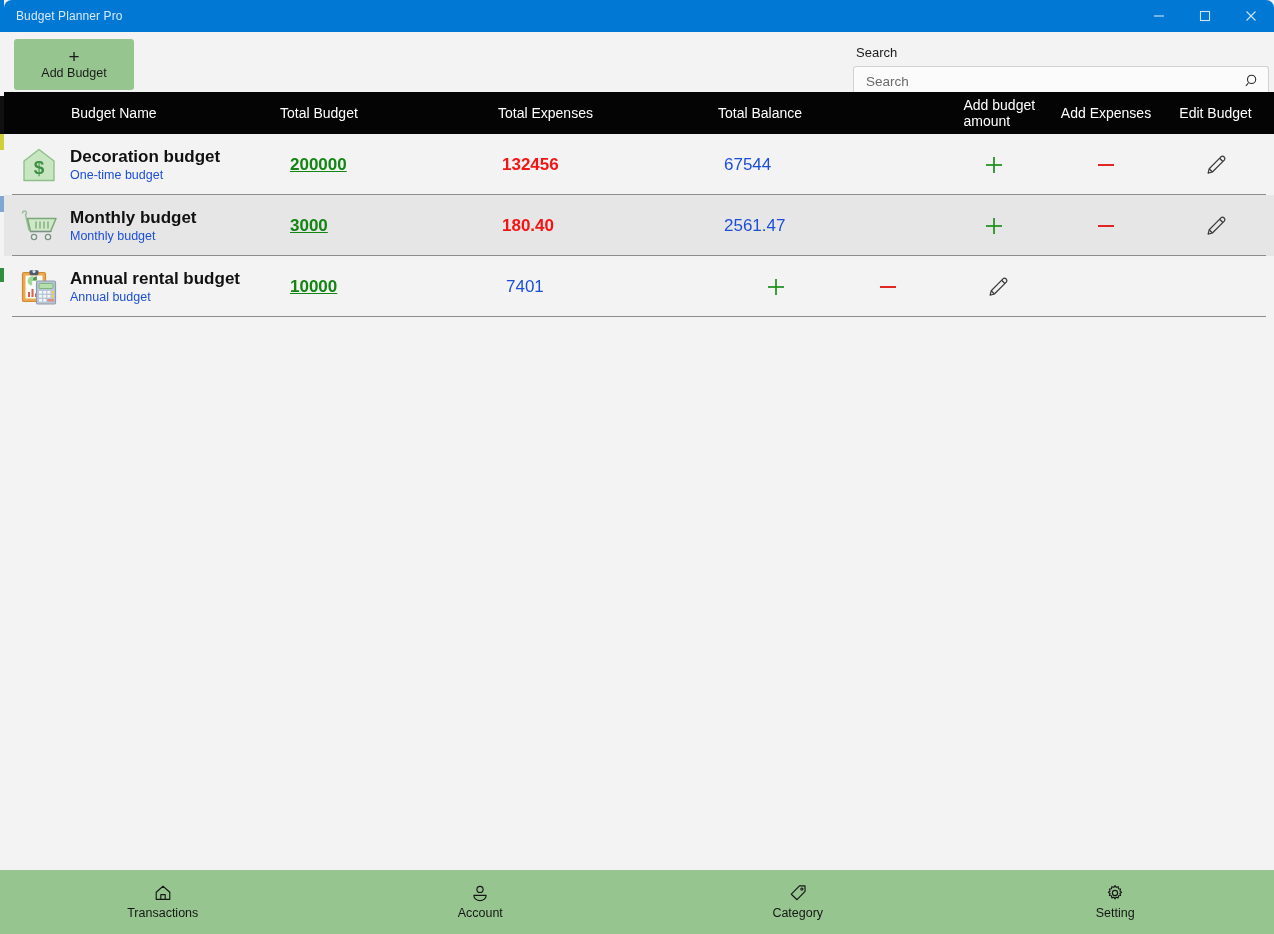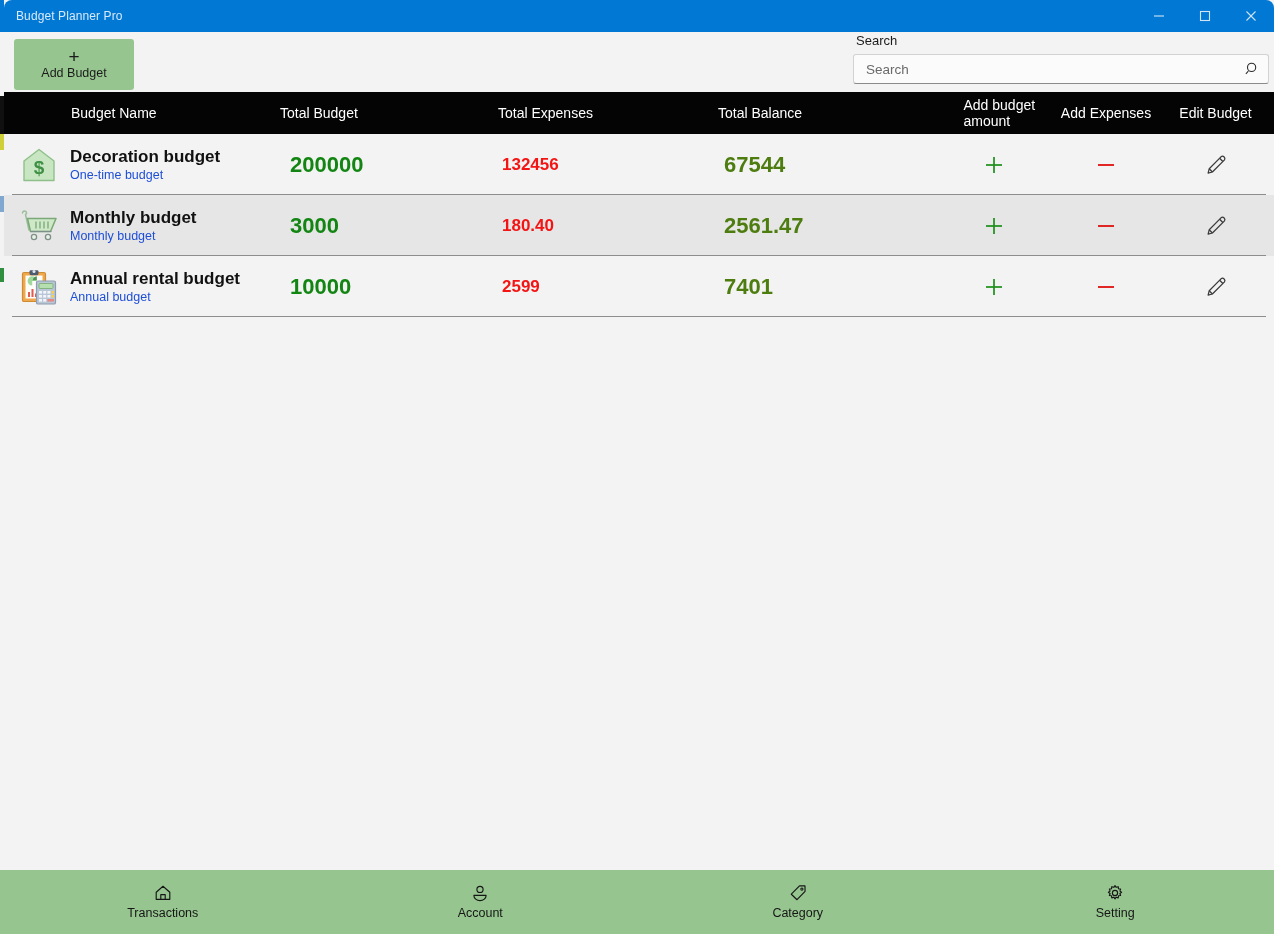--- a/index.html
+++ b/index.html
@@ -95,21 +95,21 @@
     font-weight: 400;
   }
   .add-budget-label {
     font-size: 12.5px;
     color: #1b1b1b;
     line-height: 15px;
   }
 
   .search-wrap {
     position: absolute;
-    left: 849px; top: 0;
+    left: 849px; top: 12px;
     width: 416px;
   }
   .search-label {
     font-size: 13px;
     color: #1b1b1b;
     margin: 0 0 5px 3px;
     line-height: 17px;
   }
   .search-box {
     position: relative;
@@ -213,34 +213,35 @@
   .name-sub {
     font-size: 12.5px;
     color: #1d4ed8;
     line-height: 16px;
     white-space: nowrap;
   }
 
   .val-budget {
     width: 222px;
     padding-left: 16px;
-    font-size: 22px; font-weight: bold;
+    font-size: 17px; font-weight: bold;
     color: #128512;
+    text-decoration: underline;
   }
   .val-expense {
     width: 218px;
     padding-left: 6px;
     font-size: 17px; font-weight: bold;
     color: #f41414;
   }
   .val-balance {
     width: 222px;
     padding-left: 10px;
-    font-size: 22px; font-weight: bold;
-    color: #4d7c0f;
+    font-size: 17px; font-weight: normal;
+    color: #1d4ed8;
   }
 
   .act-add   { width: 115px; justify-content: center; }
   .act-minus { width: 110px; justify-content: center; }
   .act-edit  { width: 109px; justify-content: center; }
   .icon-btn {
     background: transparent; border: none; padding: 0;
     cursor: pointer;
     width: 34px; height: 34px;
     display: flex; align-items: center; justify-content: center;
@@ -489,21 +490,20 @@
               <rect x="32.6" y="28" width="2.4" height="2.6" fill="#f3d04e"></rect>
               <rect x="28.4" y="32" width="6.6" height="2.6" fill="#e48a86"></rect>
             </svg>
           </span>
           <span class="name-text">
             <span class="name-title">Annual rental budget</span>
             <span class="name-sub">Annual budget</span>
           </span>
         </div>
         <div class="cell val-budget">10000</div>
-        <div class="cell val-expense">2599</div>
         <div class="cell val-balance">7401</div>
         <div class="cell act-add">
           <button class="icon-btn">
             <span>
               <svg width="22" height="22" viewBox="0 0 22 22">
                 <line x1="11" y1="3" x2="11" y2="19" stroke="#1a8f1a" stroke-width="1.7"></line>
                 <line x1="3" y1="11" x2="19" y2="11" stroke="#1a8f1a" stroke-width="1.7"></line>
               </svg>
             </span>
           </button>

